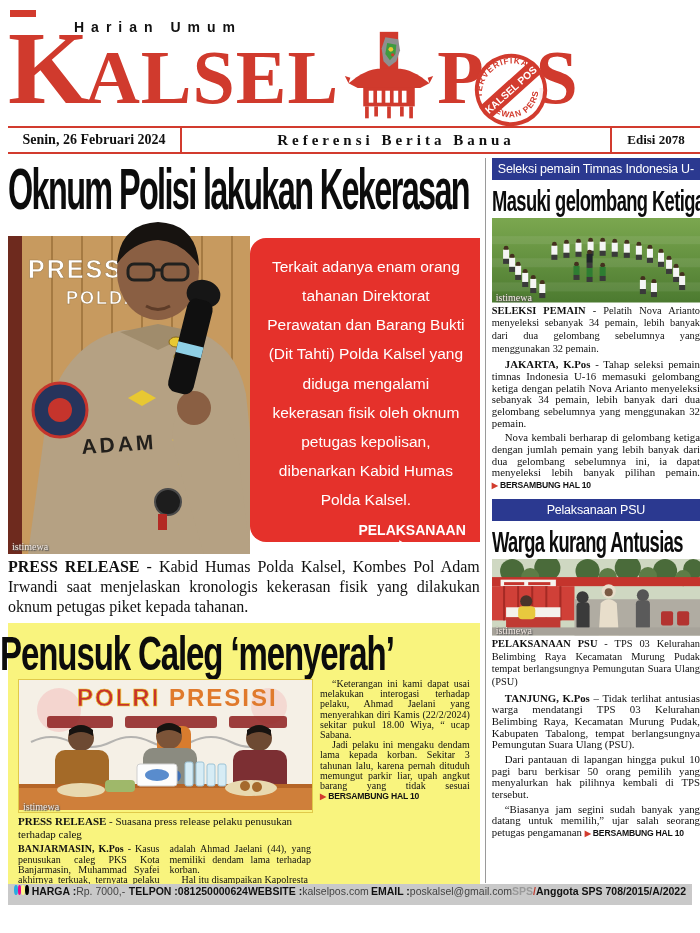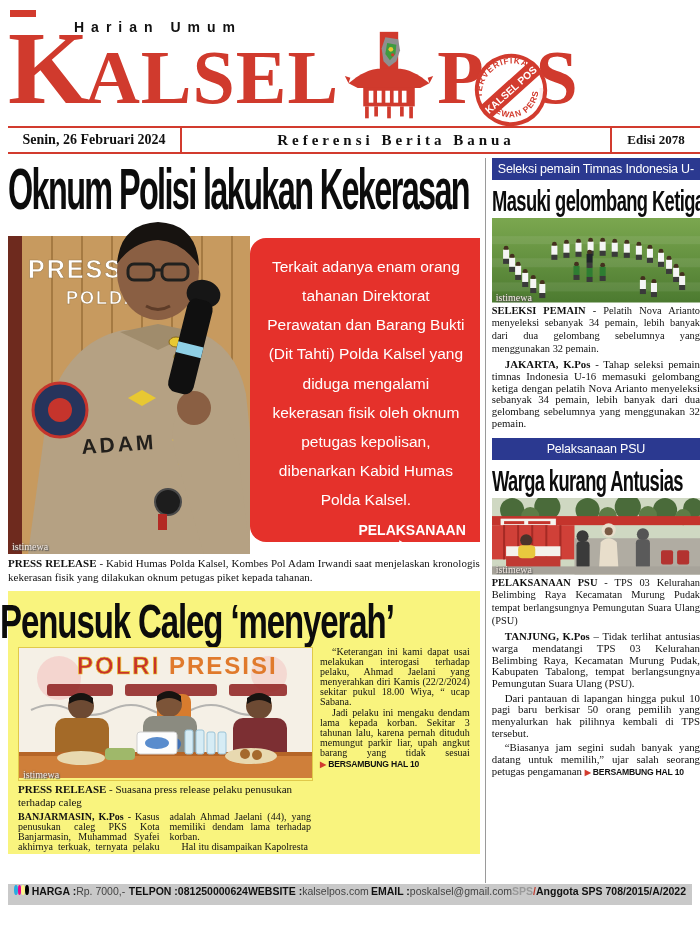--- a/index.html
+++ b/index.html
@@ -40,21 +40,21 @@
   .main-photo{position:relative;width:242px;height:318px;}
   .main-photo svg{position:absolute;top:-34px;left:0;width:242px;height:352px;}
   .red-box{flex:1;background:#e5312b;border-radius:16px 0 0 16px;color:#fff;
            font-family:"Liberation Sans",sans-serif;padding:14px 14px 10px 16px;height:280px;margin-top:2px;}
   .red-box .lead{font-size:15.5px;line-height:1.88;text-align:center;}
   .red-box .cont1{font-size:14px;font-weight:bold;text-align:right;margin-top:8px;}
   .red-box .cont2{font-size:14px;font-weight:bold;text-align:right;}
   .tri{display:inline-block;transform:scale(1.1,1.25);margin-right:6px;font-size:15px;}
   .credit{position:absolute;left:4px;bottom:0;font-size:10px;color:#f3e9e2;
           text-shadow:0 0 2px #555,1px 1px 1px #555;font-family:Liberation Serif, serif;}
-  .caption{font-size:11px;line-height:1.25;margin:3px 0 0 0;text-align:justify;}
+  .caption{font-size:16px;line-height:1.25;margin:3px 0 0 0;text-align:justify;}
   .caption b{font-weight:bold;}
 
   
   .stab{background:#f9f47e;margin-top:6px;padding:4px 10px 6px 10px;height:263px;box-sizing:border-box;}
   .h-stab{height:52px;text-align:left;overflow:visible;}
   .h-stab span{display:inline-block;white-space:nowrap;font-family:"Liberation Sans",sans-serif;
                font-weight:bold;font-size:30px;letter-spacing:-1px;transform:scale(1.1,1.6);
                transform-origin:center top;color:#0c0c0c;}
   .stab-body{display:flex;gap:9px;}
   .stab-left{width:293px;}
@@ -345,20 +345,21 @@
             <g color="#20242a">
               <use href="#player" x="97" y="34"></use>
             </g>
           </svg>
           <span class="credit">istimewa</span>
         </div>
         <p class="rail-cap">
           <b>SELEKSI PEMAIN</b><span> - Pelatih Nova Arianto menyeleksi sebanyak 34 pemain, lebih banyak dari dua gelombang sebelumnya yang menggunakan 32 pemain.</span>
         </p>
         <p class="body"><b>JAKARTA, K.Pos</b><span> - Tahap seleksi pemain timnas Indonesia U-16 memasuki gelombang ketiga dengan pelatih Nova Arianto menyeleksi sebanyak 34 pemain, lebih banyak dari dua gelombang sebelumnya yang menggunakan 32 pemain.</span></p>
+        <p class="body"><span>Nova kembali berharap di gelombang ketiga dengan jumlah pemain yang lebih banyak dari dua gelombang sebelumnya ini, ia dapat menyeleksi lebih banyak pilihan pemain. </span><span class="cont-inline"><span class="arr">▶</span> <span>BERSAMBUNG HAL 10</span></span></p>
 
         <div class="spacer"></div>
 
         <div class="kicker">Pelaksanaan PSU</div>
         <div class="h-rail">
           <span>Warga kurang Antusias</span>
         </div>
         <div class="rail-photo">
           <svg viewBox="0 0 207 76">
             <rect width="207" height="76" fill="#cfd8c2"></rect>

